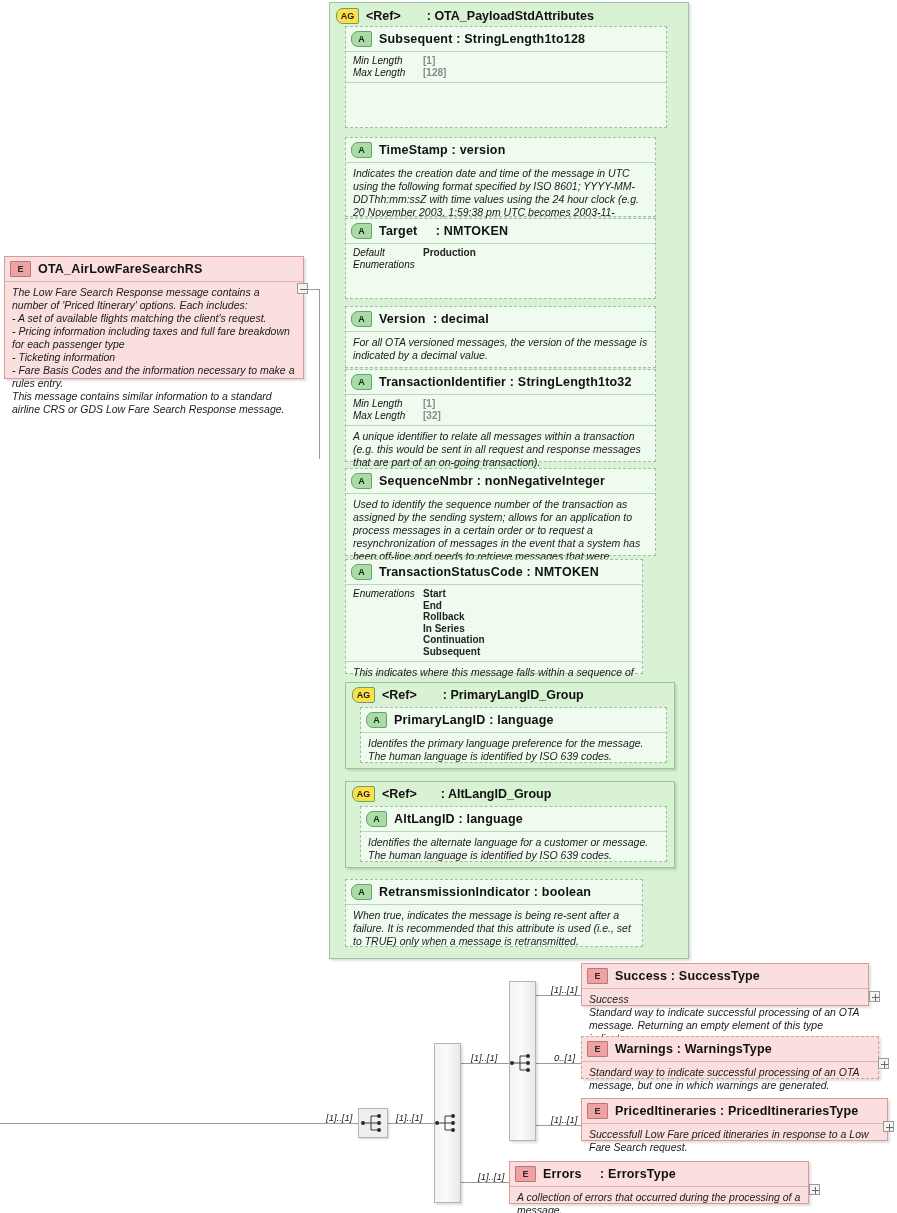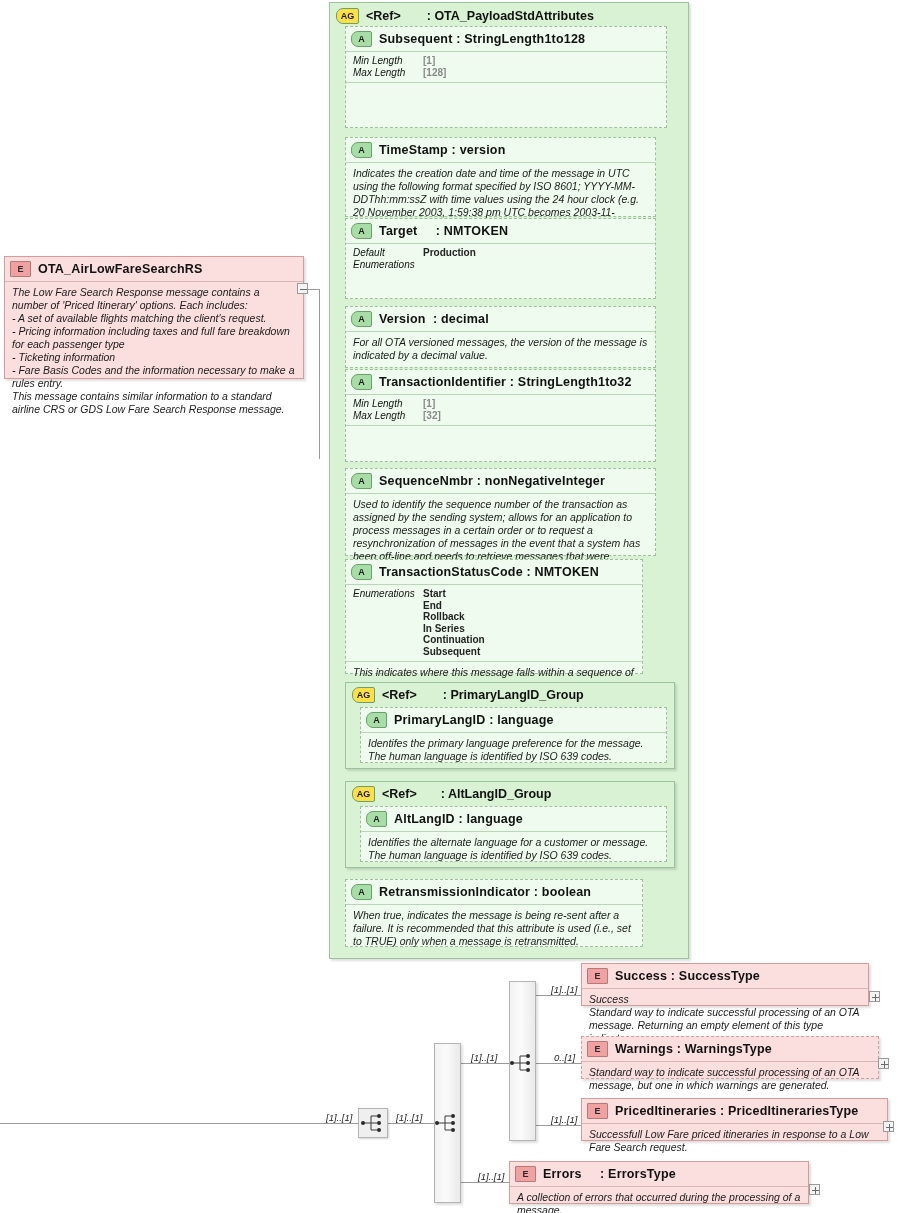--- a/index.html
+++ b/index.html
@@ -276,20 +276,21 @@
   <div class="facets">
     <div class="row">
         <span class="fname">Min Length</span>
         <span class="fval dim">[1]</span>
       </div>
     <div class="row">
         <span class="fname">Max Length</span>
         <span class="fval dim">[32]</span>
       </div>
   </div>
+  <div class="doc">A unique identifier to relate all messages within a transaction (e.g. this would be sent in all request and response messages that are part of an on-going transaction).</div>
 </div>
 
 <div class="abs abox" style="left:345px; top:468px; width:311px; height:88px;">
   <div class="hdr">
     <span class="tag a">A</span>
     <span class="title">SequenceNmbr : nonNegativeInteger</span>
   </div>
   <div class="doc">Used to identify the sequence number of the transaction as assigned by the sending system; allows for an application to process messages in a certain order or to request a resynchronization of messages in the event that a system has been off-line and needs to retrieve messages that were missed.</div>
 </div>
 

